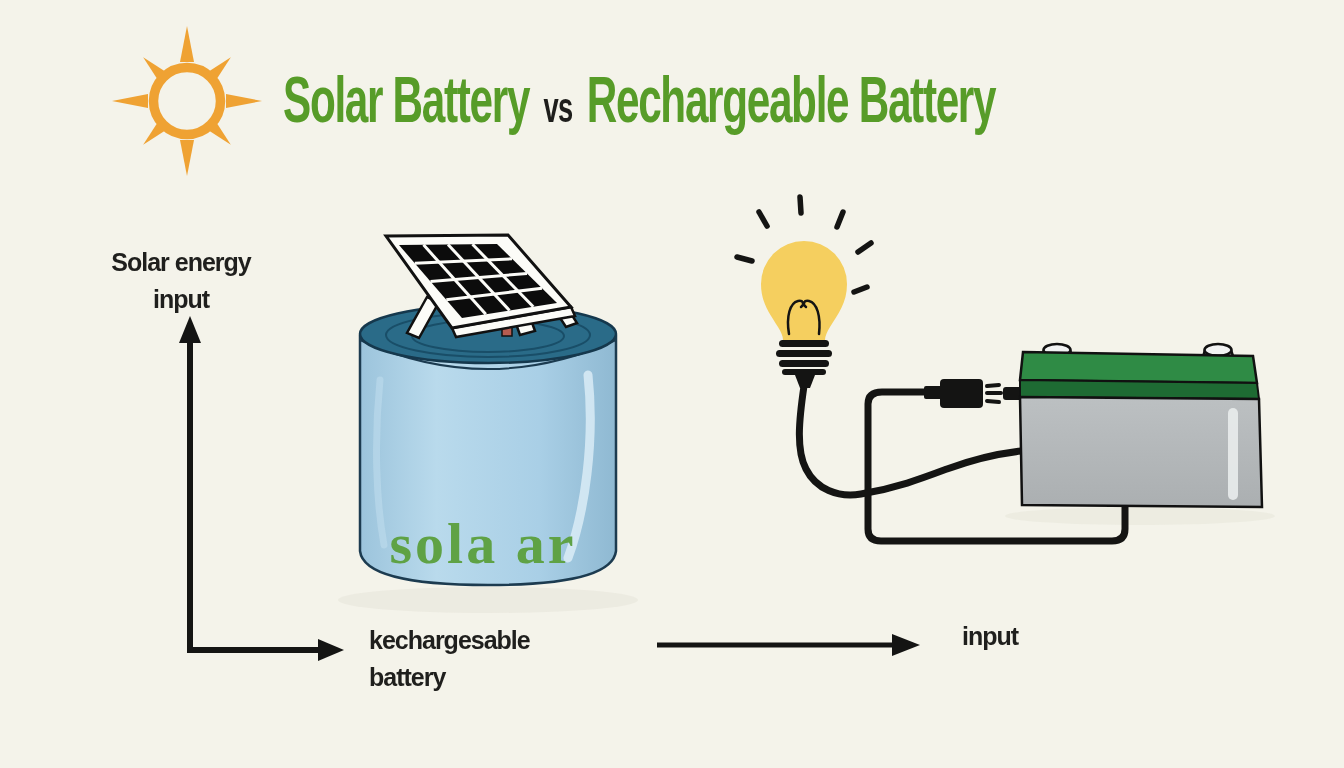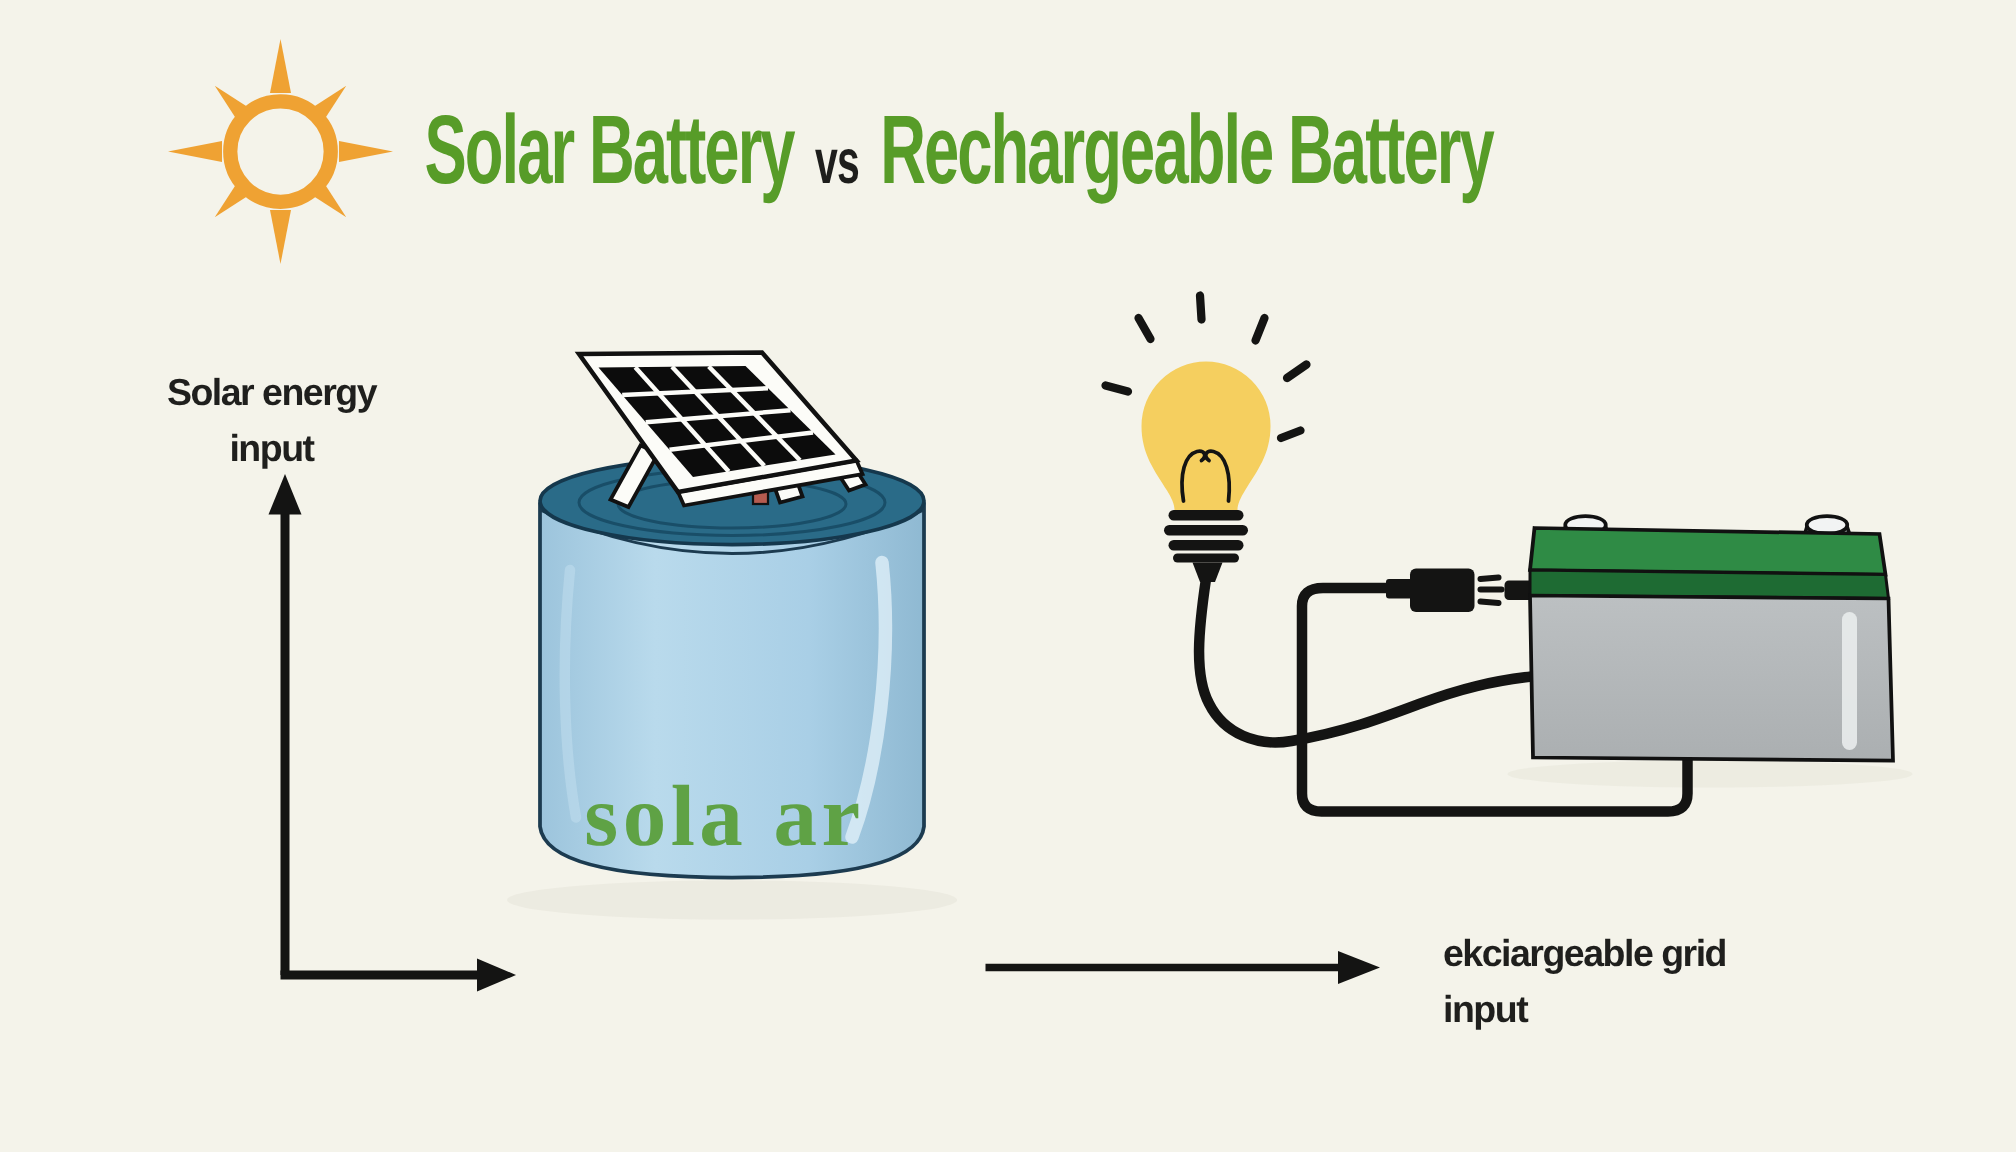--- a/index.html
+++ b/index.html
@@ -186,19 +186,22 @@
     <span class="title-main">Solar Battery</span>
     <span class="title-vs">vs</span>
     <span class="title-main">Rechargeable Battery</span>
   </div>
 
   <div class="label label-center solar-input-label">
     <div>Solar energy</div>
     <div>input</div>
   </div>
 
+  <div class="label left-battery-label">
+    <div>kechargesable</div>
+    <div>battery</div>
+  </div>
 
   <div class="label right-battery-label">
-    <div>ekciargeable grid</div>
     <div>input</div>
   </div>
 
 </div>
 
 </body></html>

